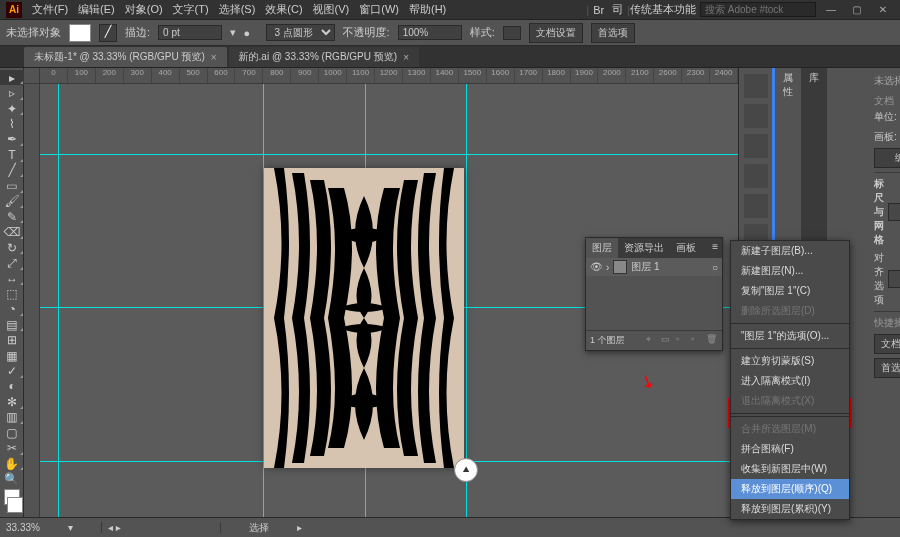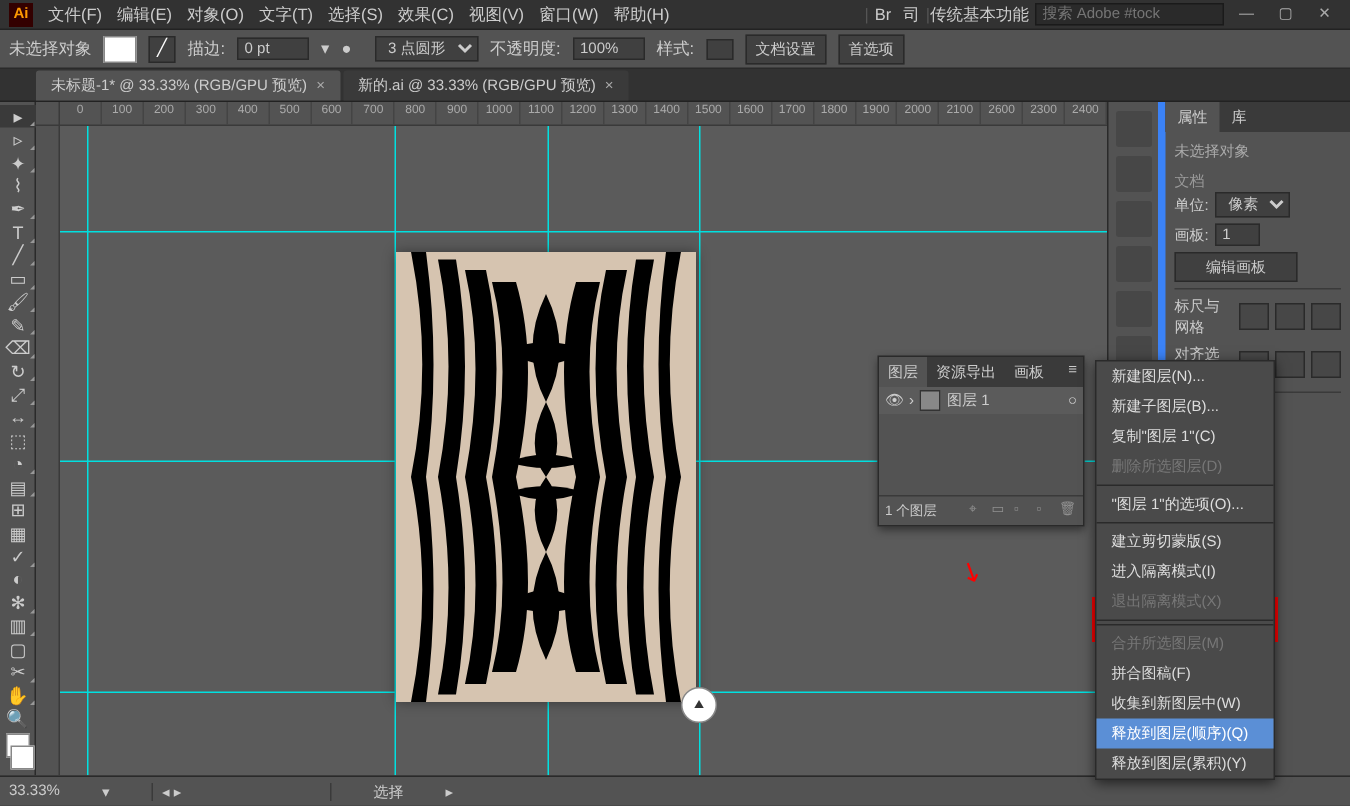--- a/index.html
+++ b/index.html
@@ -2,25 +2,25 @@
 <html><head>
 <meta charset="utf-8">
 <style>
 * { margin: 0; padding: 0; box-sizing: border-box; font-family: "Microsoft YaHei", Arial, sans-serif; }
 body { background: #323232; color: #ccc; font-size: 11px; width: 900px; height: 537px; overflow: hidden; position: relative; }
 .titlebar { height: 20px; background: #323232; display: flex; align-items: center; padding: 0 6px; border-bottom: 1px solid #222; }
 .app-icon { width: 16px; height: 16px; background: #330000; color: #ff9a00; font-size: 10px; font-weight: bold; display: flex; align-items: center; justify-content: center; margin-right: 6px; }
 .menubar { display: flex; gap: 2px; flex: 1; }
 .menubar span { padding: 2px 4px; cursor: default; font-size: 11px; }
 .title-right { display: flex; gap: 4px; }
-.search-box { background: #2a2a2a; border: 1px solid #1a1a1a; padding: 1px 4px; font-size: 10px; color: #888; width: 126px; }
+.search-box { background: #2a2a2a; border: 1px solid #1a1a1a; padding: 1px 4px; font-size: 10px; color: #888; width: 116px; }
 .win-btn { width: 22px; height: 14px; display: flex; align-items: center; justify-content: center; color: #aaa; font-size: 10px; }
 .optbar { height: 26px; background: #535353; display: flex; align-items: center; padding: 0 6px; gap: 8px; border-bottom: 1px solid #2a2a2a; font-size: 11px; }
 .swatch { width: 22px; height: 18px; background: #fff; border: 1px solid #888; }
-.opt-input { background: #404040; border: 1px solid #2a2a2a; color: #ccc; padding: 1px 4px; width: 48px; font-size: 10px; }
+.opt-input { background: #404040; border: 1px solid #2a2a2a; color: #ccc; padding: 1px 4px; width: 64px; font-size: 10px; }
 .opt-select { background: #404040; border: 1px solid #2a2a2a; color: #ccc; padding: 1px 4px; font-size: 10px; }
 .tabbar { height: 22px; background: #323232; display: flex; align-items: flex-end; padding-left: 24px; gap: 2px; border-bottom: 1px solid #222; }
 .doc-tab { background: #535353; padding: 3px 10px; font-size: 10px; display: flex; align-items: center; gap: 6px; border-top-left-radius: 2px; border-top-right-radius: 2px; }
 .doc-tab .close { color: #aaa; }
 .main { display: flex; height: 449px; position: relative; }
 .toolbox { width: 24px; background: #535353; display: flex; flex-direction: column; gap: 0; padding: 2px 0; border-right: 1px solid #2a2a2a; }
 .tool { width: 24px; height: 22px; display: flex; align-items: center; justify-content: center; color: #ccc; font-size: 12px; position: relative; }
 .tool.active { background: #3a3a3a; }
 .tool .corner { position: absolute; right: 1px; bottom: 1px; width: 0; height: 0; border-left: 3px solid transparent; border-bottom: 3px solid #999; }
 .canvas-area { flex: 1; background: #5b5b5b; position: relative; overflow: hidden; }
@@ -28,21 +28,21 @@
 .ruler-h span { width: 50px; text-align: center; border-right: 1px solid #444; }
 .ruler-v { position: absolute; top: 16px; left: 0; width: 16px; bottom: 0; background: #535353; border-right: 1px solid #3a3a3a; }
 .ruler-corner { position: absolute; top: 0; left: 0; width: 16px; height: 16px; background: #535353; border-right: 1px solid #3a3a3a; border-bottom: 1px solid #3a3a3a; }
 .artboard { position: absolute; left: 240px; top: 100px; width: 200px; height: 300px; background: #d6c4b0; box-shadow: 0 0 8px rgba(0,0,0,0.4); }
 .artwork { position: absolute; inset: 0; }
 .guide { position: absolute; background: #00e0e0; }
 .guide.h { left: 16px; right: 0; height: 1px; }
 .guide.v { top: 16px; bottom: 0; width: 1px; }
 .right-dock { width: 34px; background: #535353; border-left: 1px solid #2a2a2a; display: flex; flex-direction: column; gap: 6px; padding: 6px 0; align-items: center; }
 .dock-icon { width: 24px; height: 24px; background: #474747; border-radius: 2px; }
-.panel { width: 128px; background: #535353; border-left: 5px solid #3b82f6; display: flex; flex-direction: column; font-size: 10px; }
+.panel { width: 128px; background: #535353; border-left: 3px solid #3b82f6; display: flex; flex-direction: row; font-size: 10px; gap: 41px; }
 .panel-tabs { display: flex; background: #3a3a3a; }
 .panel-tab { padding: 3px 8px; }
 .panel-tab.active { background: #535353; }
 .panel-body { padding: 6px; flex: 1; }
 .panel-row { display: flex; align-items: center; gap: 4px; margin-bottom: 4px; }
 .panel-sep { border-top: 1px solid #3a3a3a; margin: 4px 0; }
 .mini-btn { width: 20px; height: 18px; background: #474747; border: 1px solid #2a2a2a; }
 .layers-panel { position: absolute; left: 585px; top: 237px; width: 138px; background: #535353; border: 1px solid #2a2a2a; font-size: 10px; box-shadow: 0 2px 6px rgba(0,0,0,0.5); z-index: 5; }
 .layers-tabs { display: flex; background: #3a3a3a; }
 .layers-tab { padding: 3px 6px; font-size: 10px; }
@@ -242,21 +242,21 @@
         </div>
       <div class="panel-row">
           <span>画板:</span>
           <input class="opt-input" style="width: 30px;" value="1">
         </div>
       <div class="panel-row">
           <span class="opt-select" style="padding:2px 20px;">编辑画板</span>
         </div>
       <div class="panel-sep"></div>
       <div class="panel-row">
-          <span style="flex:1;">标尺与网格</span>
+          <span style="flex:1;font-weight:bold;">标尺与网格</span>
           <span class="mini-btn"></span>
           <span class="mini-btn"></span>
           <span class="mini-btn"></span>
         </div>
       <div class="panel-row">
           <span style="flex:1;">对齐选项</span>
           <span class="mini-btn"></span>
           <span class="mini-btn"></span>
           <span class="mini-btn"></span>
         </div>
@@ -293,22 +293,22 @@
       <span>⌖</span>
       <span>▭</span>
       <span>▫</span>
       <span>▫</span>
       <span>🗑</span>
     </div>
   </div>
 </div>
 
 <div class="context-menu" id="ctxMenu">
+    <div class="menu-item">新建子图层(B)...</div>
     <div class="menu-item">新建图层(N)...</div>
-    <div class="menu-item">新建子图层(B)...</div>
     <div class="menu-item">复制"图层 1"(C)</div>
     <div class="menu-item disabled">删除所选图层(D)</div>
     <div class="menu-sep"></div>
     <div class="menu-item">"图层 1"的选项(O)...</div>
     <div class="menu-sep"></div>
     <div class="menu-item">建立剪切蒙版(S)</div>
     <div class="menu-item">进入隔离模式(I)</div>
     <div class="menu-item disabled">退出隔离模式(X)</div>
     <div class="menu-sep"></div>
     <div class="menu-sep"></div>

